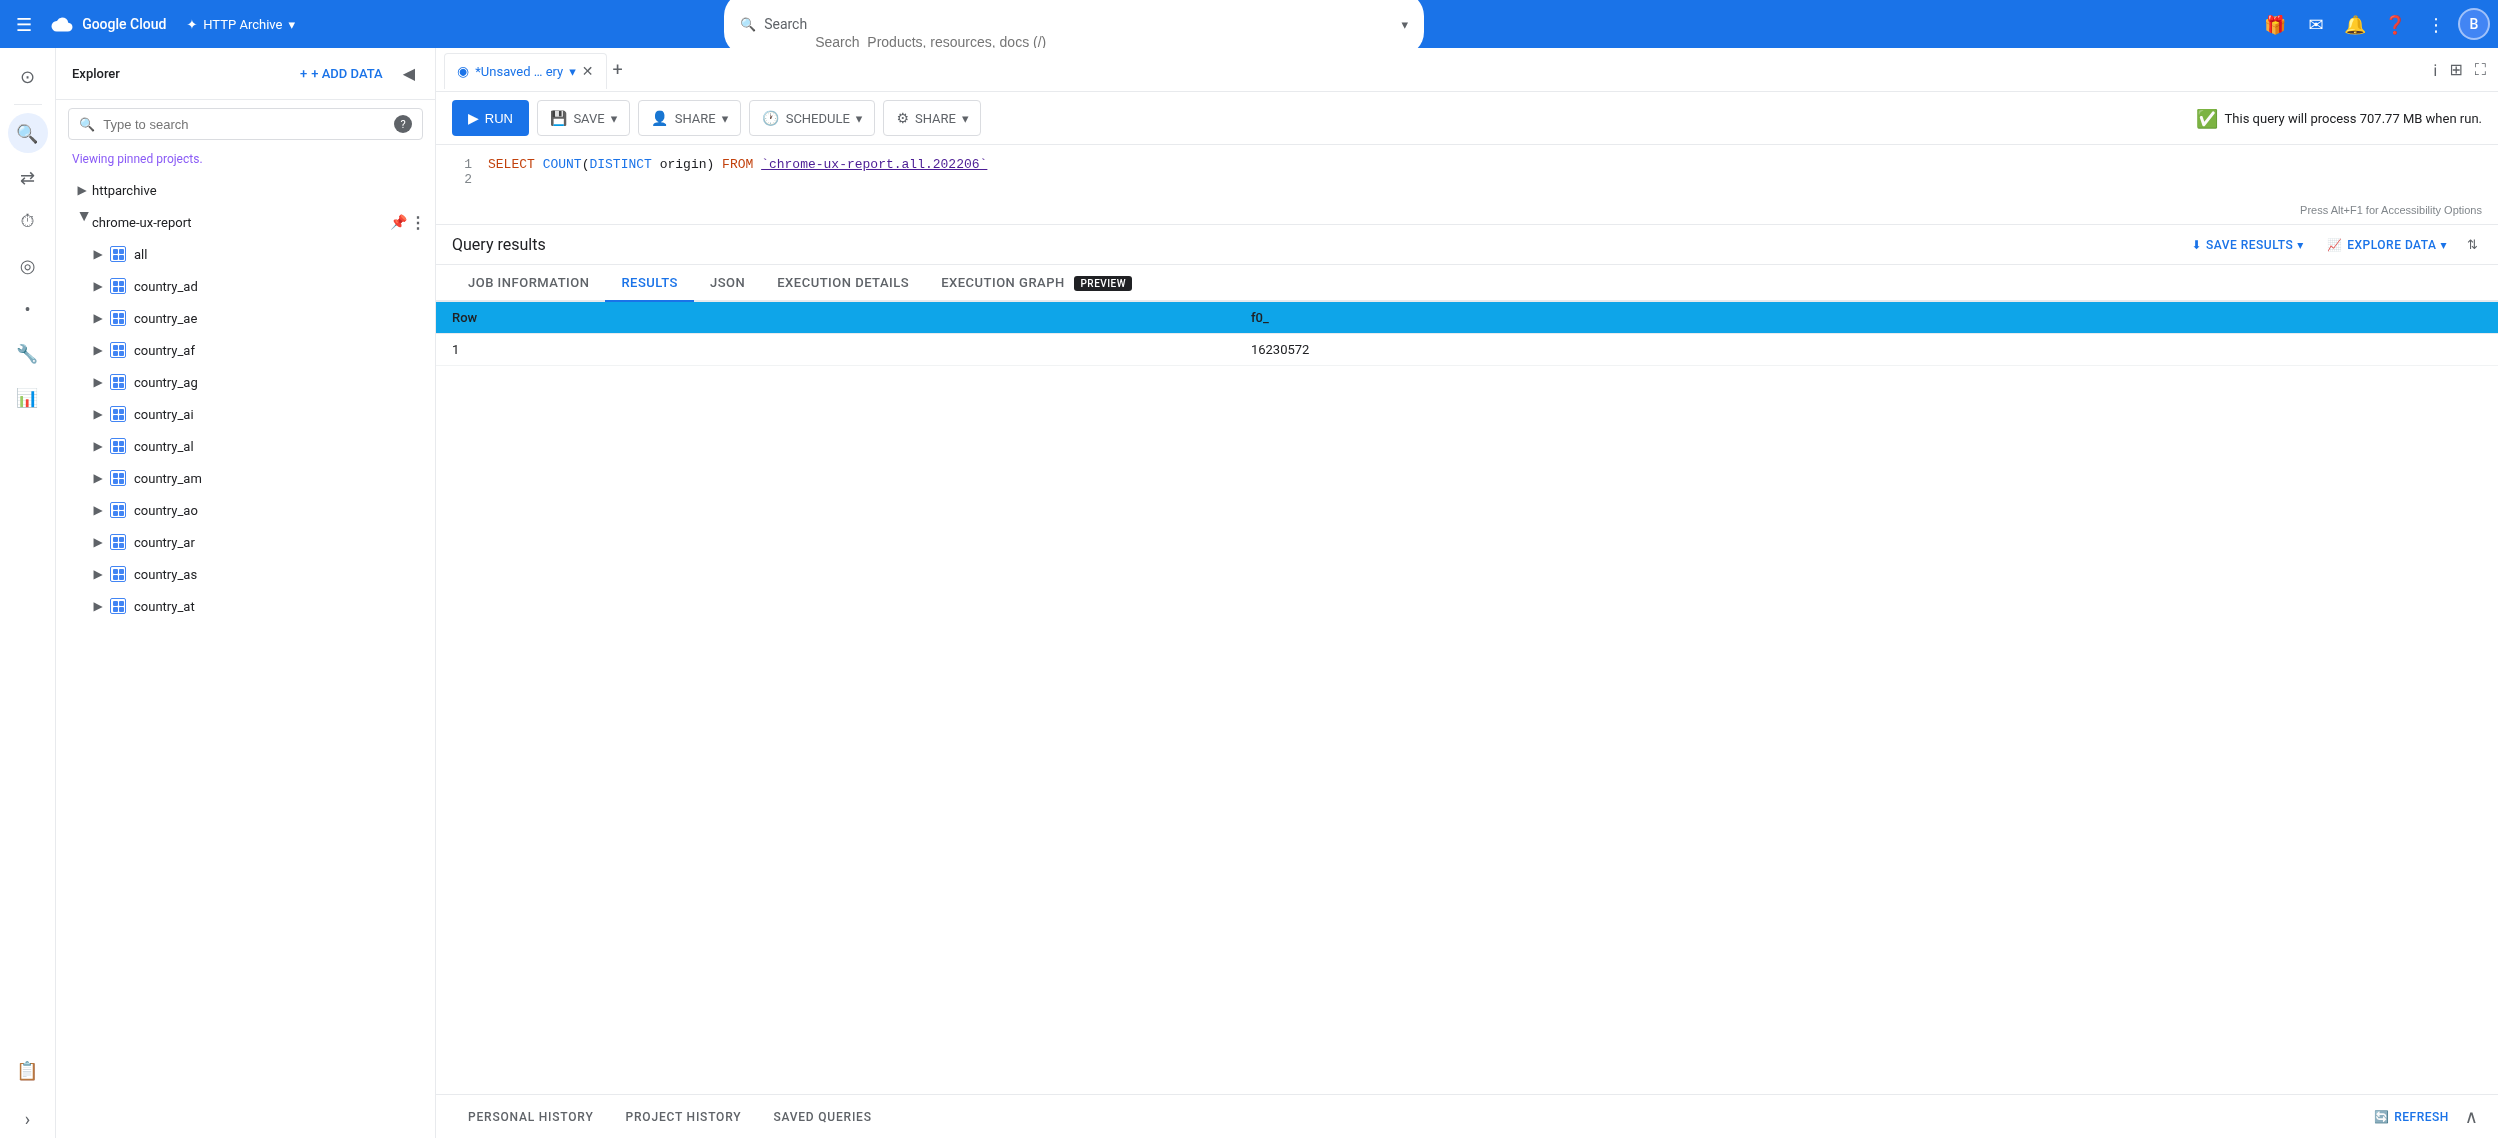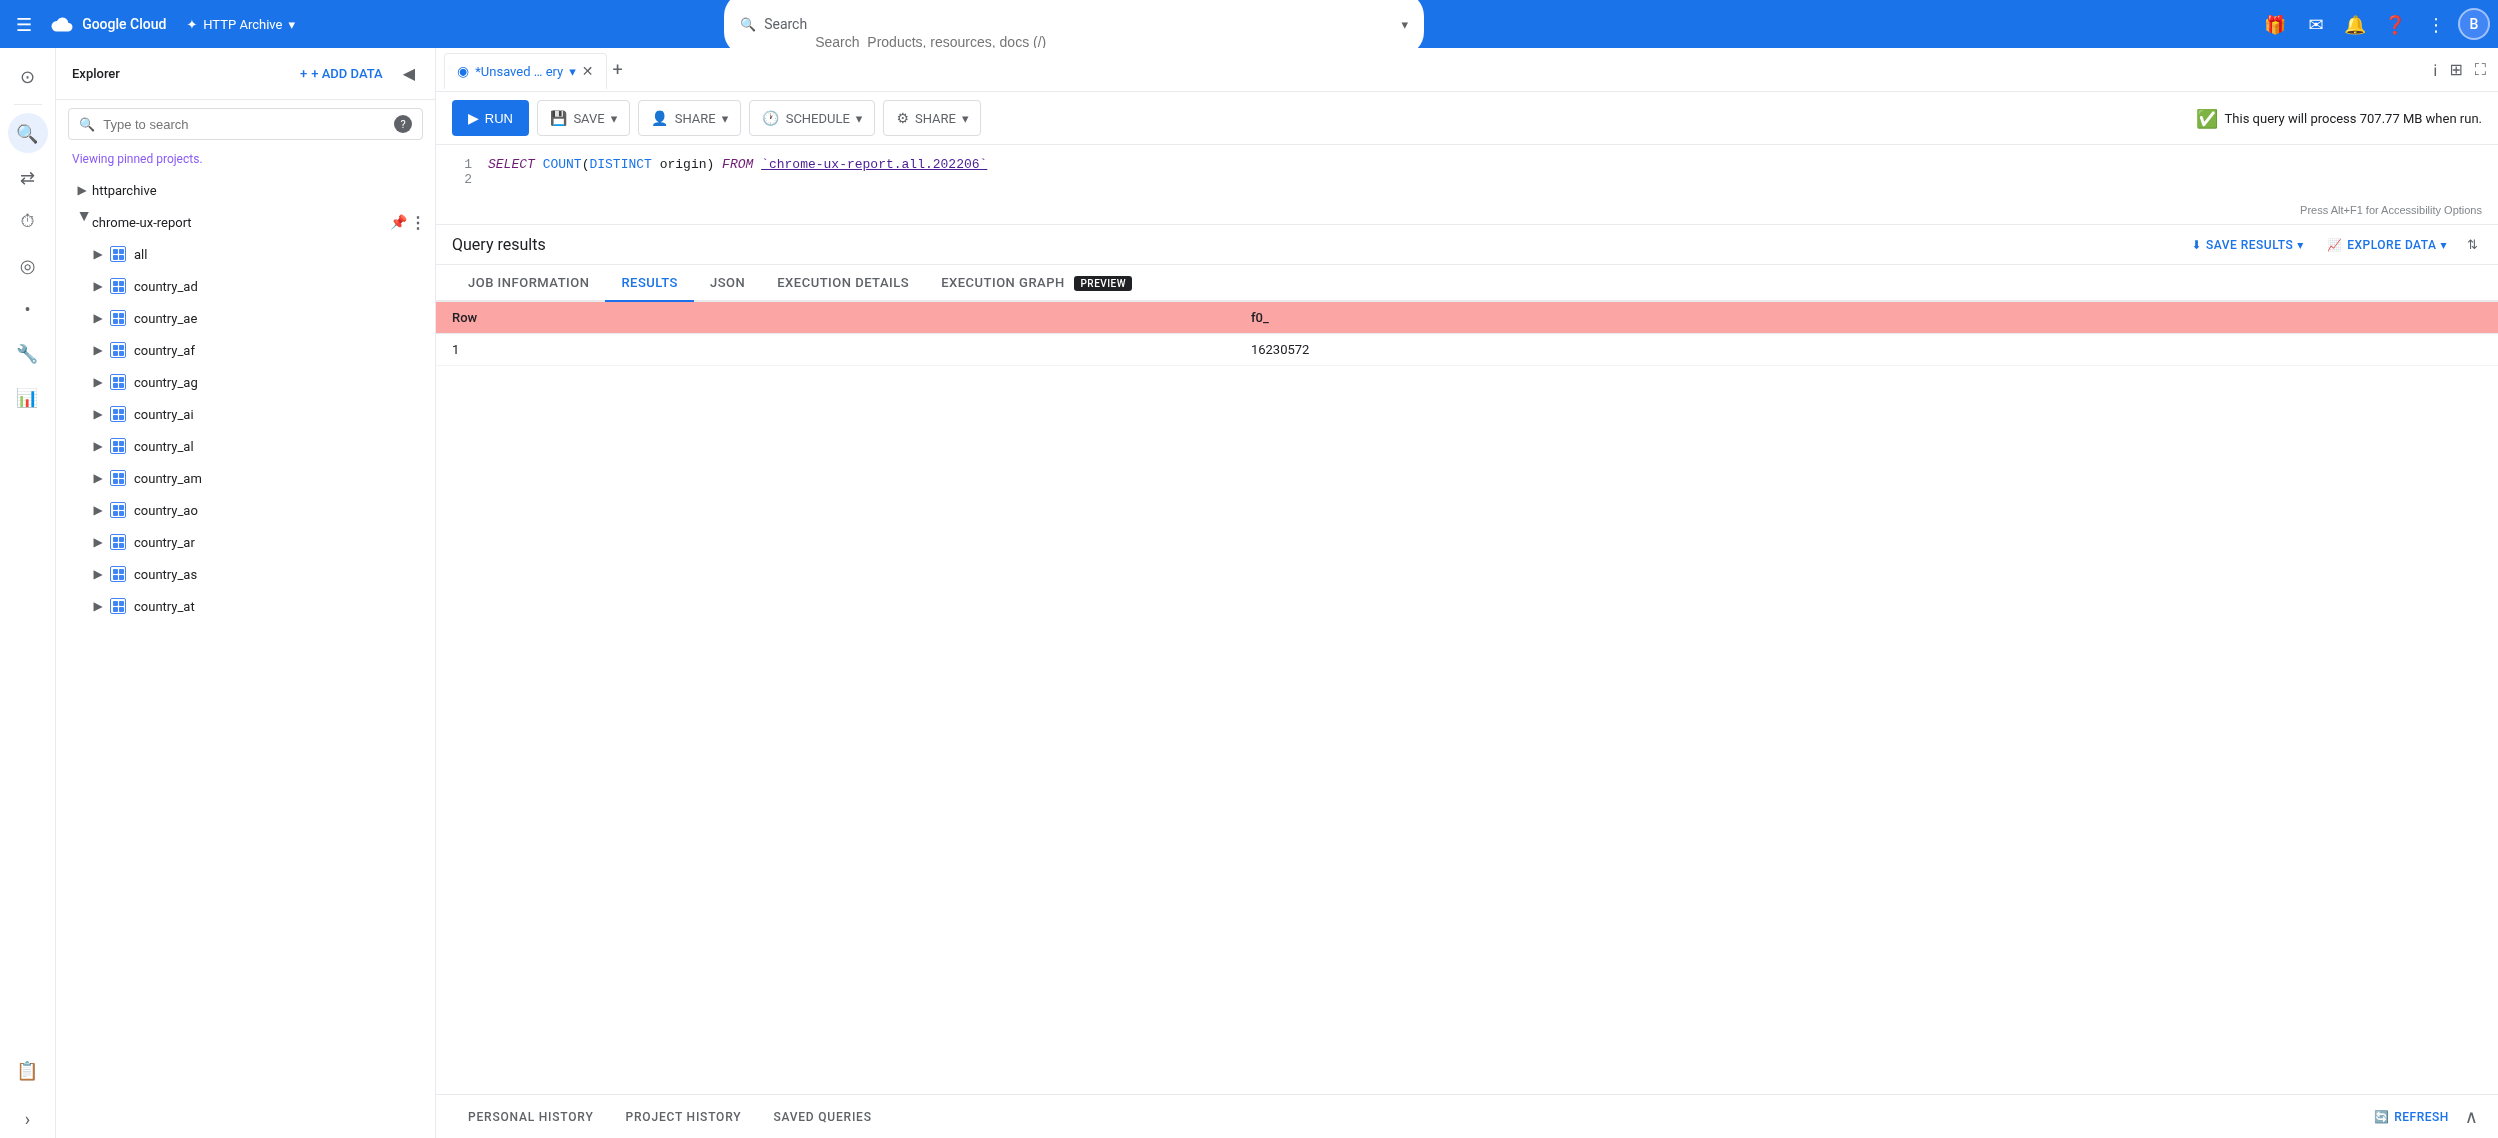--- a/index.html
+++ b/index.html
@@ -134,21 +134,21 @@
     .query-info .check-icon { color: #34a853; font-size: 18px; }
 
     
     .query-editor {
       background: #fff; padding: 12px 16px; font-family: 'Courier New', monospace;
       font-size: 13px; min-height: 80px; position: relative; border-bottom: 1px solid #e8eaed;
     }
     .editor-line { display: flex; align-items: flex-start; gap: 16px; }
     .line-num { color: #80868b; min-width: 20px; text-align: right; user-select: none; }
     .line-content { color: #202124; }
-    .kw { color: #701a75; font-style: italic; }
+    .kw { color: #c2410c; }
     .fn { color: #1a73e8; }
     .tbl-ref { color: #4c1d95; text-decoration: underline; cursor: pointer; }
     .editor-hint { position: absolute; right: 16px; bottom: 8px; font-size: 11px; color: #80868b; font-family: Arial, sans-serif; }
 
     
     .results-area { flex: 1; display: flex; flex-direction: column; overflow: hidden; }
     .results-header {
       display: flex; align-items: center; padding: 8px 16px;
       border-bottom: 1px solid #e8eaed;
     }
@@ -173,21 +173,21 @@
     .result-tab.active { color: #1a73e8; border-bottom-color: #1a73e8; }
     .preview-badge {
       background: #202124; color: #fff; font-size: 10px; padding: 2px 6px;
       border-radius: 3px; margin-left: 6px; font-weight: 500; letter-spacing: 0.5px;
     }
 
     
     .results-table-container { overflow: auto; flex: 1; }
     .results-table { width: 100%; border-collapse: collapse; font-size: 13px; }
     .results-table th {
-      background: #fca5a5; border-bottom: 1px solid #e8eaed;
+      background: #0ea5e9; border-bottom: 1px solid #e8eaed;
       padding: 8px 16px; text-align: left; font-weight: 500; color: #202124;
       white-space: nowrap; position: sticky; top: 0;
     }
     .results-table td { padding: 8px 16px; border-bottom: 1px solid #f1f3f4; color: #202124; }
 
     
     .history-tabs {
       display: flex; align-items: center; border-top: 1px solid #e8eaed;
       padding: 0 16px; background: #fff; height: 44px;
     }

